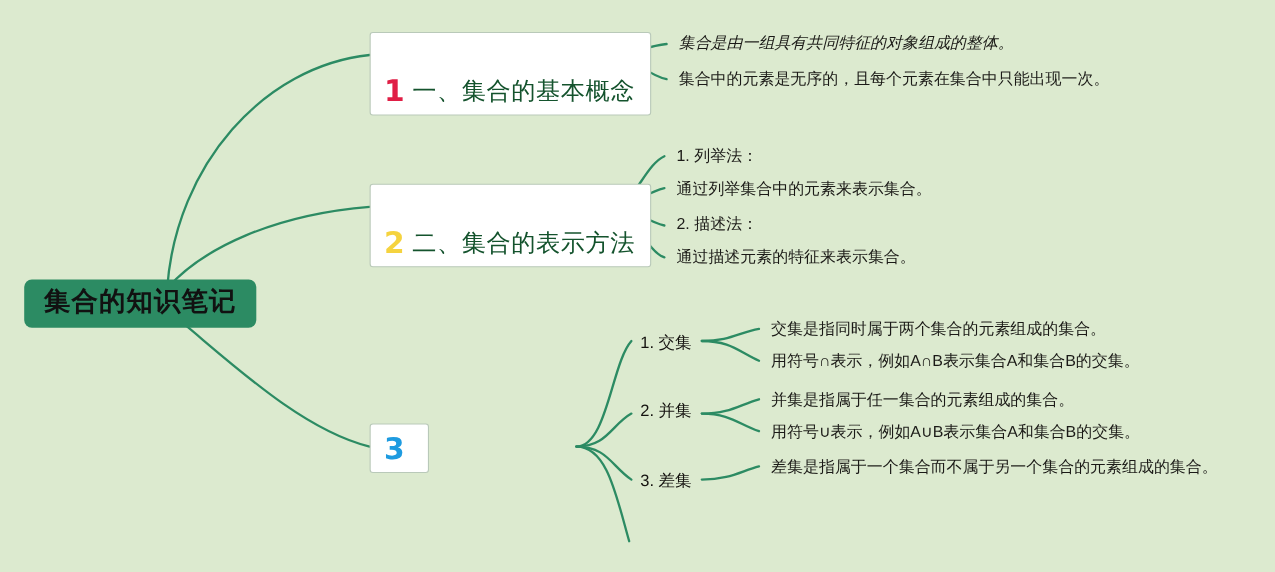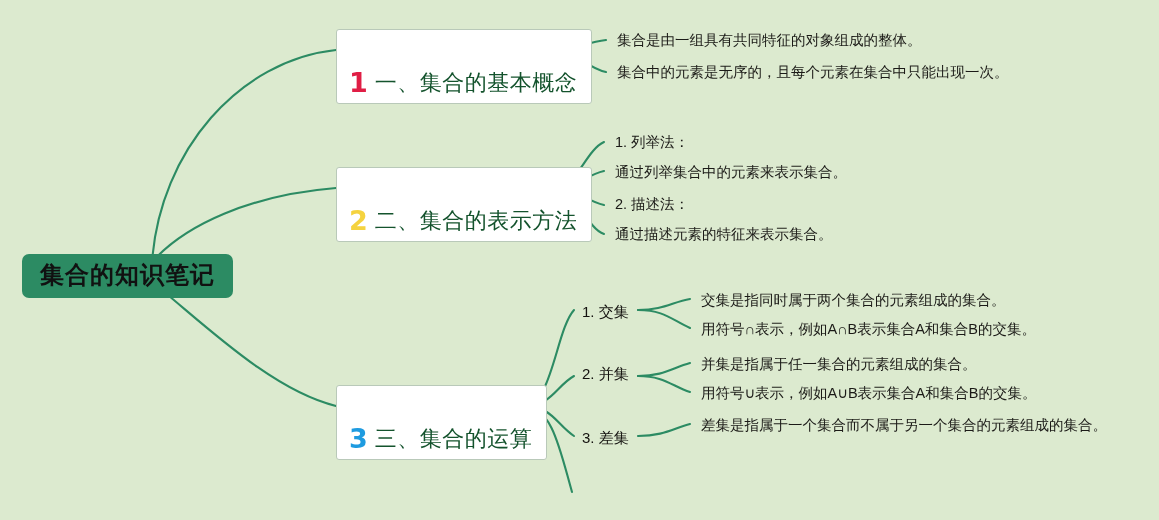--- a/index.html
+++ b/index.html
@@ -117,35 +117,34 @@
   </svg>
 
   <div class="node root" style="left:22px; top:254px;">
     <span>集合的知识笔记</span>
   </div>
 
   <div class="node branch" style="left:336px; top:29px;">
     <span class="num" style="color:#E01E45;">1</span>
     <span class="btxt">一、集合的基本概念</span>
   </div>
-  <div class="node leaf" style="left:617px; top:33px;">集合是由一组具有共同特征的对象组成的整体。</div>
+  <div class="node leaf" style="left:617px; top:33px;font-style:italic;">集合是由一组具有共同特征的对象组成的整体。</div>
   <div class="node leaf" style="left:617px; top:65px;text-align:center;">集合中的元素是无序的，且每个元素在集合中只能出现一次。</div>
 
   <div class="node branch" style="left:336px; top:167px;">
     <span class="num" style="color:#F5D33F;">2</span>
     <span class="btxt">二、集合的表示方法</span>
   </div>
   <div class="node leaf" style="left:615px; top:135px;">1. 列举法：</div>
   <div class="node leaf" style="left:615px; top:165px;">通过列举集合中的元素来表示集合。</div>
   <div class="node leaf" style="left:615px; top:197px;">2. 描述法：</div>
   <div class="node leaf" style="left:615px; top:227px;">通过描述元素的特征来表示集合。</div>
 
   <div class="node branch" style="left:336px; top:385px;">
     <span class="num" style="color:#1E9BE0;">3</span>
-    <span class="btxt">三、集合的运算</span>
   </div>
 
   <div class="node subnode" style="left:582px; top:304px;">1. 交集</div>
   <div class="node leaf" style="left:701px; top:293px;">交集是指同时属于两个集合的元素组成的集合。</div>
   <div class="node leaf" style="left:701px; top:322px;">用符号∩表示，例如A∩B表示集合A和集合B的交集。</div>
 
   <div class="node subnode" style="left:582px; top:366px;">2. 并集</div>
   <div class="node leaf" style="left:701px; top:357px;">并集是指属于任一集合的元素组成的集合。</div>
   <div class="node leaf" style="left:701px; top:386px;">用符号∪表示，例如A∪B表示集合A和集合B的交集。</div>
 

